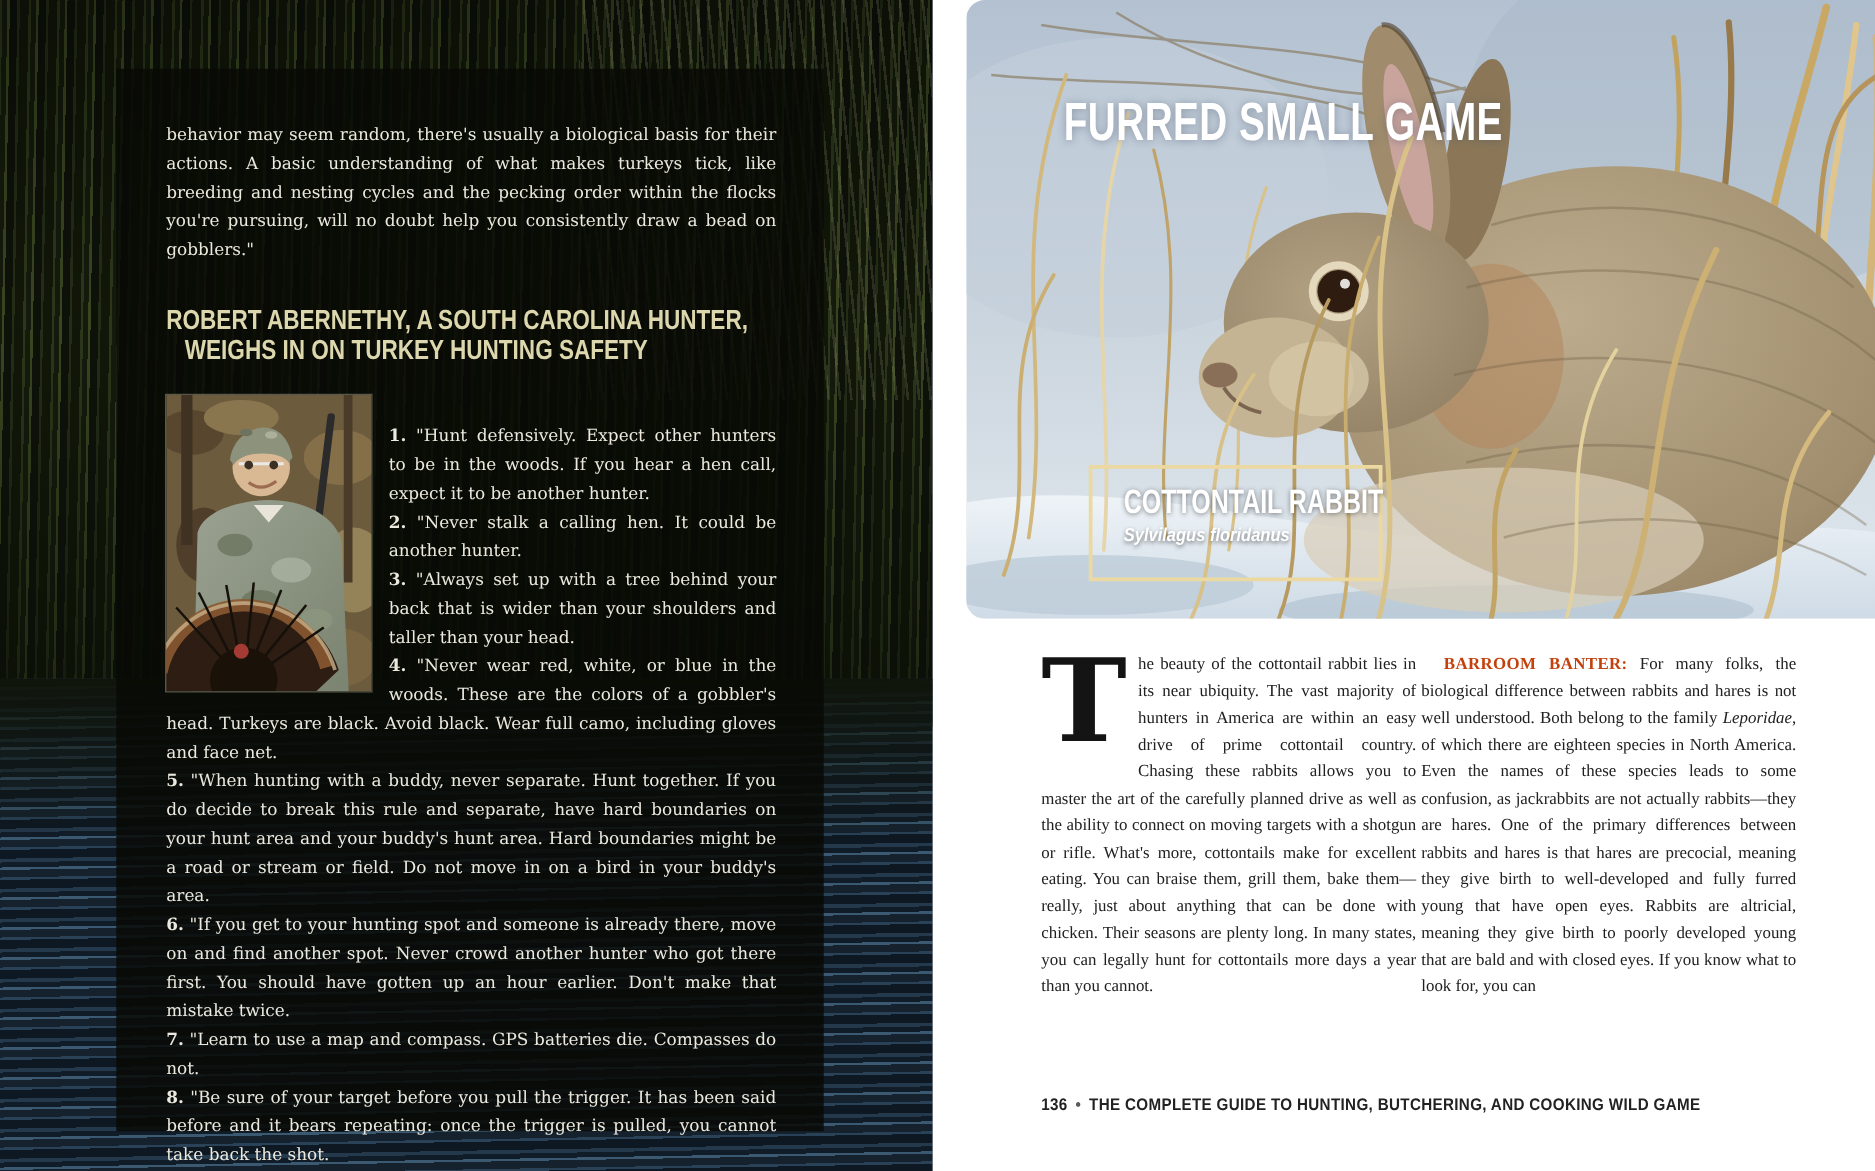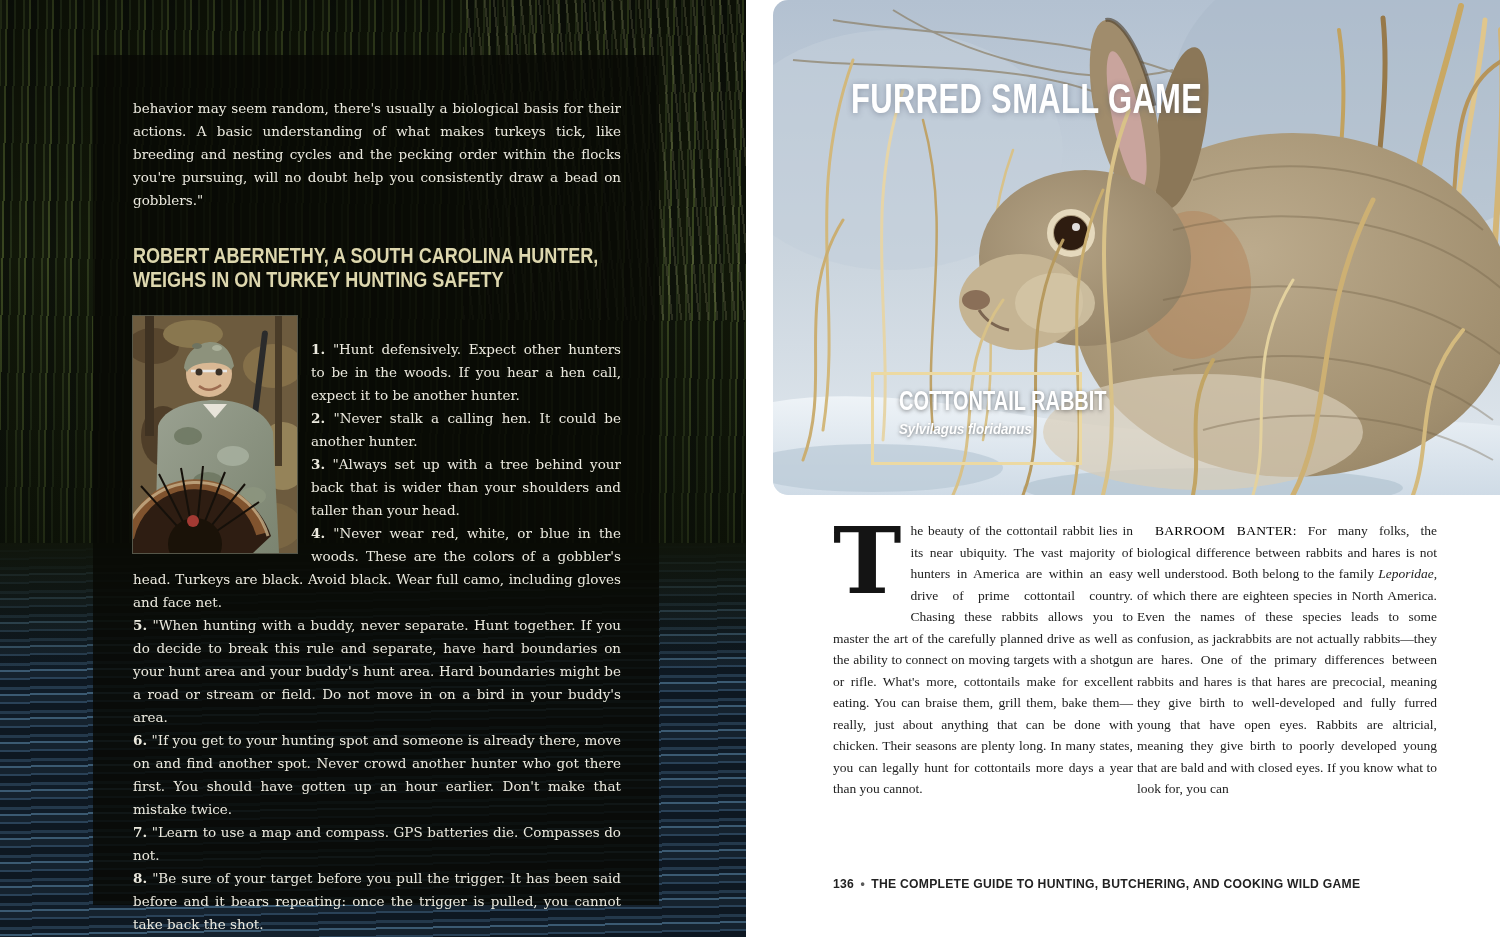--- a/index.html
+++ b/index.html
@@ -23,56 +23,56 @@
   }
   .water::before { content:""; position:absolute; left:0; right:0; top:0; height:130px;
     background:linear-gradient(180deg, #10150b 0%, rgba(16,21,11,0) 100%); }
 
   .panel { position:absolute; left:93px; top:55px; width:566px; height:850px;
     background:rgba(8,10,5,.84); padding:42px 38px 0 40px; color:#eceadf; }
 
   .intro { font-size:13.5px; line-height:23px; text-align:justify; }
 
   .lp-heading { margin-top:32px; color:#ddd7ae; font-family:"Liberation Sans", sans-serif;
-    font-weight:bold; font-size:22px; line-height:24px; }
+    font-weight:bold; font-size:22px; line-height:24px;text-align:center; }
   .lp-heading .hline { display:block; transform:scaleX(.82); transform-origin:left center; white-space:nowrap; }
 
   .list-wrap { margin-top:22px; }
   .hunter-photo { float:left; width:164px; height:237px; margin:2px 14px 10px 0;
     outline:1px solid rgba(230,225,200,.35); }
   .item { font-size:13.5px; line-height:23px; text-align:justify; }
   .item.first { padding-top:24px; }
   .item .num { font-weight:bold; }
 
   
   .right-page { position:absolute; left:757px; top:0; width:743px; height:937px; background:#fff; }
   .rabbit-photo { position:absolute; left:16px; top:0; width:743px; height:495px; overflow:hidden;border-radius:15px; }
   .rabbit-photo svg { display:block; }
 
   .chapter-title { position:absolute; left:78px; top:76px; color:#ffffff;
     font-family:"Liberation Sans", sans-serif; font-weight:bold; font-size:43px; line-height:44px;
     transform:scaleX(.72); transform-origin:left center; white-space:nowrap;
     text-shadow:0 1px 8px rgba(70,80,100,.45); letter-spacing:.5px; }
 
-  .species-box { position:absolute; left:98px; top:372px; width:211px; height:93px;
+  .species-box { position:absolute; left:98px; top:372px; width:235px; height:93px;
     border:3px solid #ecd9a2; padding:12px 0 0 25px; }
   .species-name { color:#fff; font-family:"Liberation Sans", sans-serif; font-weight:bold;
     font-size:27px; line-height:28px; transform:scaleX(.74); transform-origin:left center;
     white-space:nowrap; text-shadow:0 1px 5px rgba(40,40,40,.55); }
   .species-latin { color:#fff; font-family:"Liberation Sans", sans-serif; font-weight:bold;
     font-style:italic; font-size:15px; margin-top:5px; transform:scaleX(.88); transform-origin:left center;
     white-space:nowrap; text-shadow:0 1px 4px rgba(40,40,40,.6); }
 
   .page-body { position:absolute; left:76px; top:520px; width:604px; display:flex; gap:4px;
     font-family:"Liberation Serif", serif; color:#212121; }
   .col { width:300px; font-size:13.5px; line-height:21.5px; text-align:justify; }
   .dropcap { float:left; font-weight:bold; color:#141414; font-size:92px; line-height:72px;
     height:82px; margin:5px 9px 0 0; font-family:"DejaVu Serif", serif; }
   .col2 p { text-indent:18px; }
-  .banter { color:#000000; font-weight:normal; letter-spacing:.3px; }
+  .banter { color:#c2410c; font-weight:bold; letter-spacing:.3px; }
 
   .pg-footer { position:absolute; left:76px; top:876px; font-family:"Liberation Sans", sans-serif;
     font-weight:bold; font-size:13.5px; color:#222; letter-spacing:.3px;
     transform:scaleX(.9); transform-origin:left center; white-space:nowrap; }
   .pg-footer .sep { color:#5a5a5a; margin:0 7px; }
 </style>
 </head>
 <body>
 
 <div class="spread">

